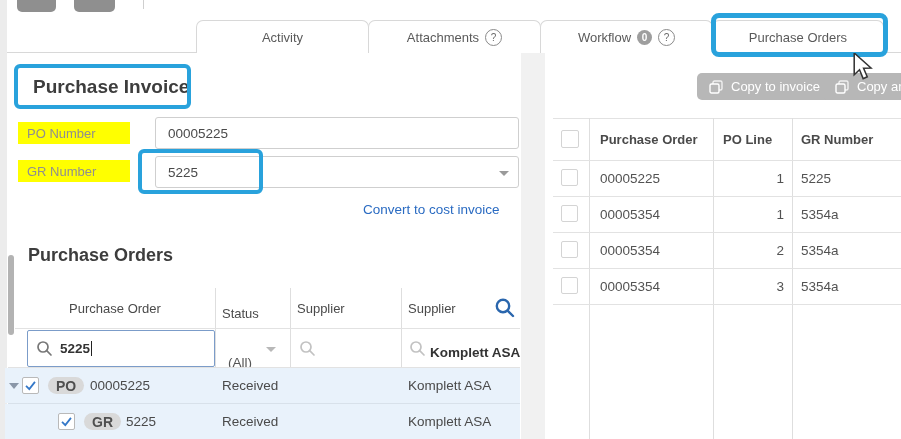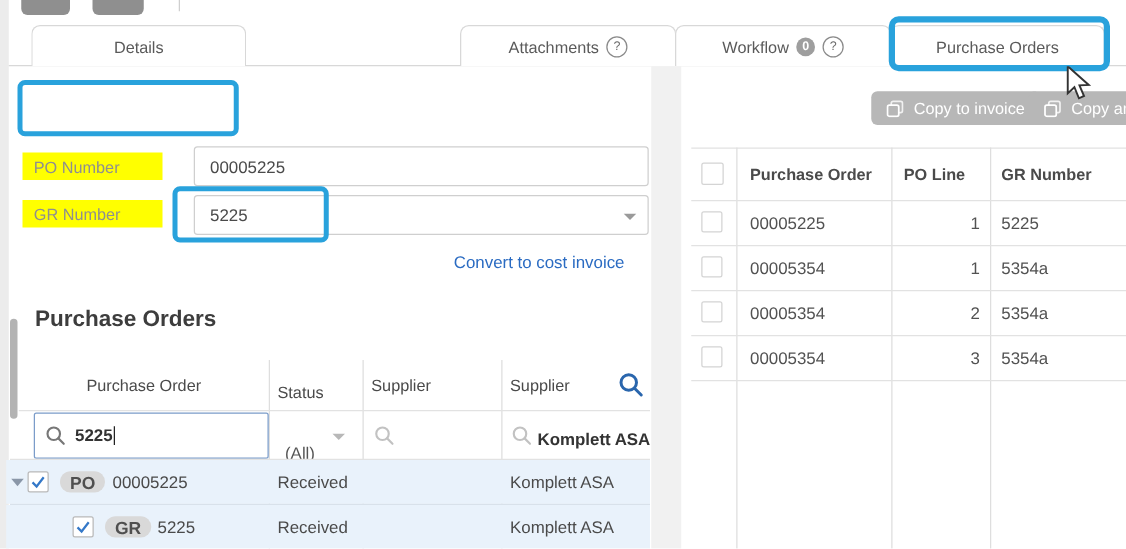--- a/index.html
+++ b/index.html
@@ -60,37 +60,38 @@
 <div id="screen">
 
   <div class="abs scroll-strip"></div>
   <div class="abs scroll-thumb"></div>
 
   <div class="abs topbtn" style="left:17px;width:39px;"></div>
   <div class="abs topbtn" style="left:74px;width:41px;"></div>
   <div class="abs top-divider"></div>
 
   <div class="abs tab-line"></div>
-  <div class="abs tab" style="left:25px;width:172px;">
-    <span>Details</span>
+  <div class="abs tab" style="left:196px;width:173px;">
+    <span>Activity</span>
   </div>
   <div class="abs tab" style="left:368px;width:173px;">
     <span>Attachments</span>
     <span class="help-circle">?</span>
   </div>
   <div class="abs tab" style="left:540px;width:173px;">
     <span>Workflow</span>
     <span class="zero-badge">0</span>
     <span class="help-circle">?</span>
   </div>
   <div class="abs tab" style="left:712px;width:172px;">
     <span>Purchase Orders</span>
   </div>
   <div class="abs anno" style="left:711px;top:13px;width:177px;height:44px;"></div>
 
+  <div class="abs h1" style="left:33px;top:76px;">Purchase Invoice</div>
   <div class="abs anno-thin" style="left:14px;top:64px;width:177px;height:45px;"></div>
 
   <div class="abs ylabel" style="left:18px;top:122px;width:112px;height:22px;">
     <span>PO Number</span>
   </div>
   <div class="abs input" style="left:155px;top:117px;width:364px;height:32px;">
     <span>00005225</span>
   </div>
 
   <div class="abs ylabel" style="left:18px;top:160px;width:112px;height:22px;">

